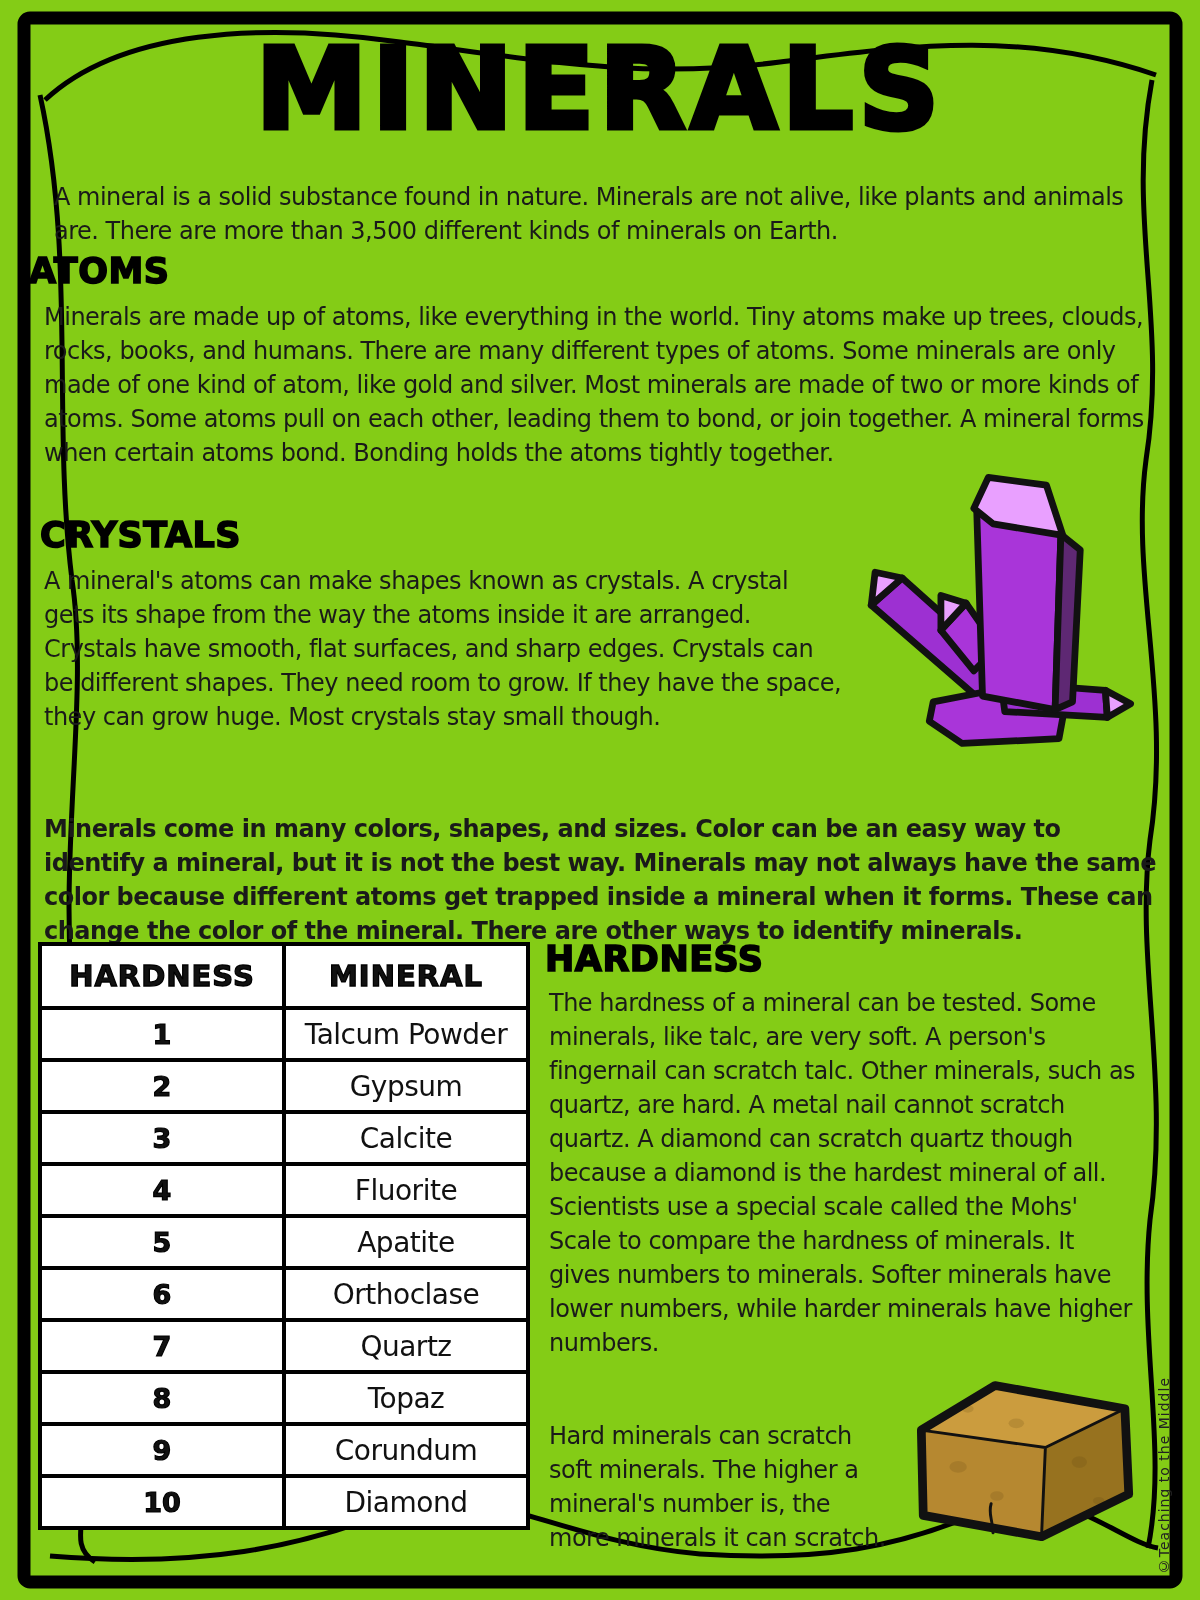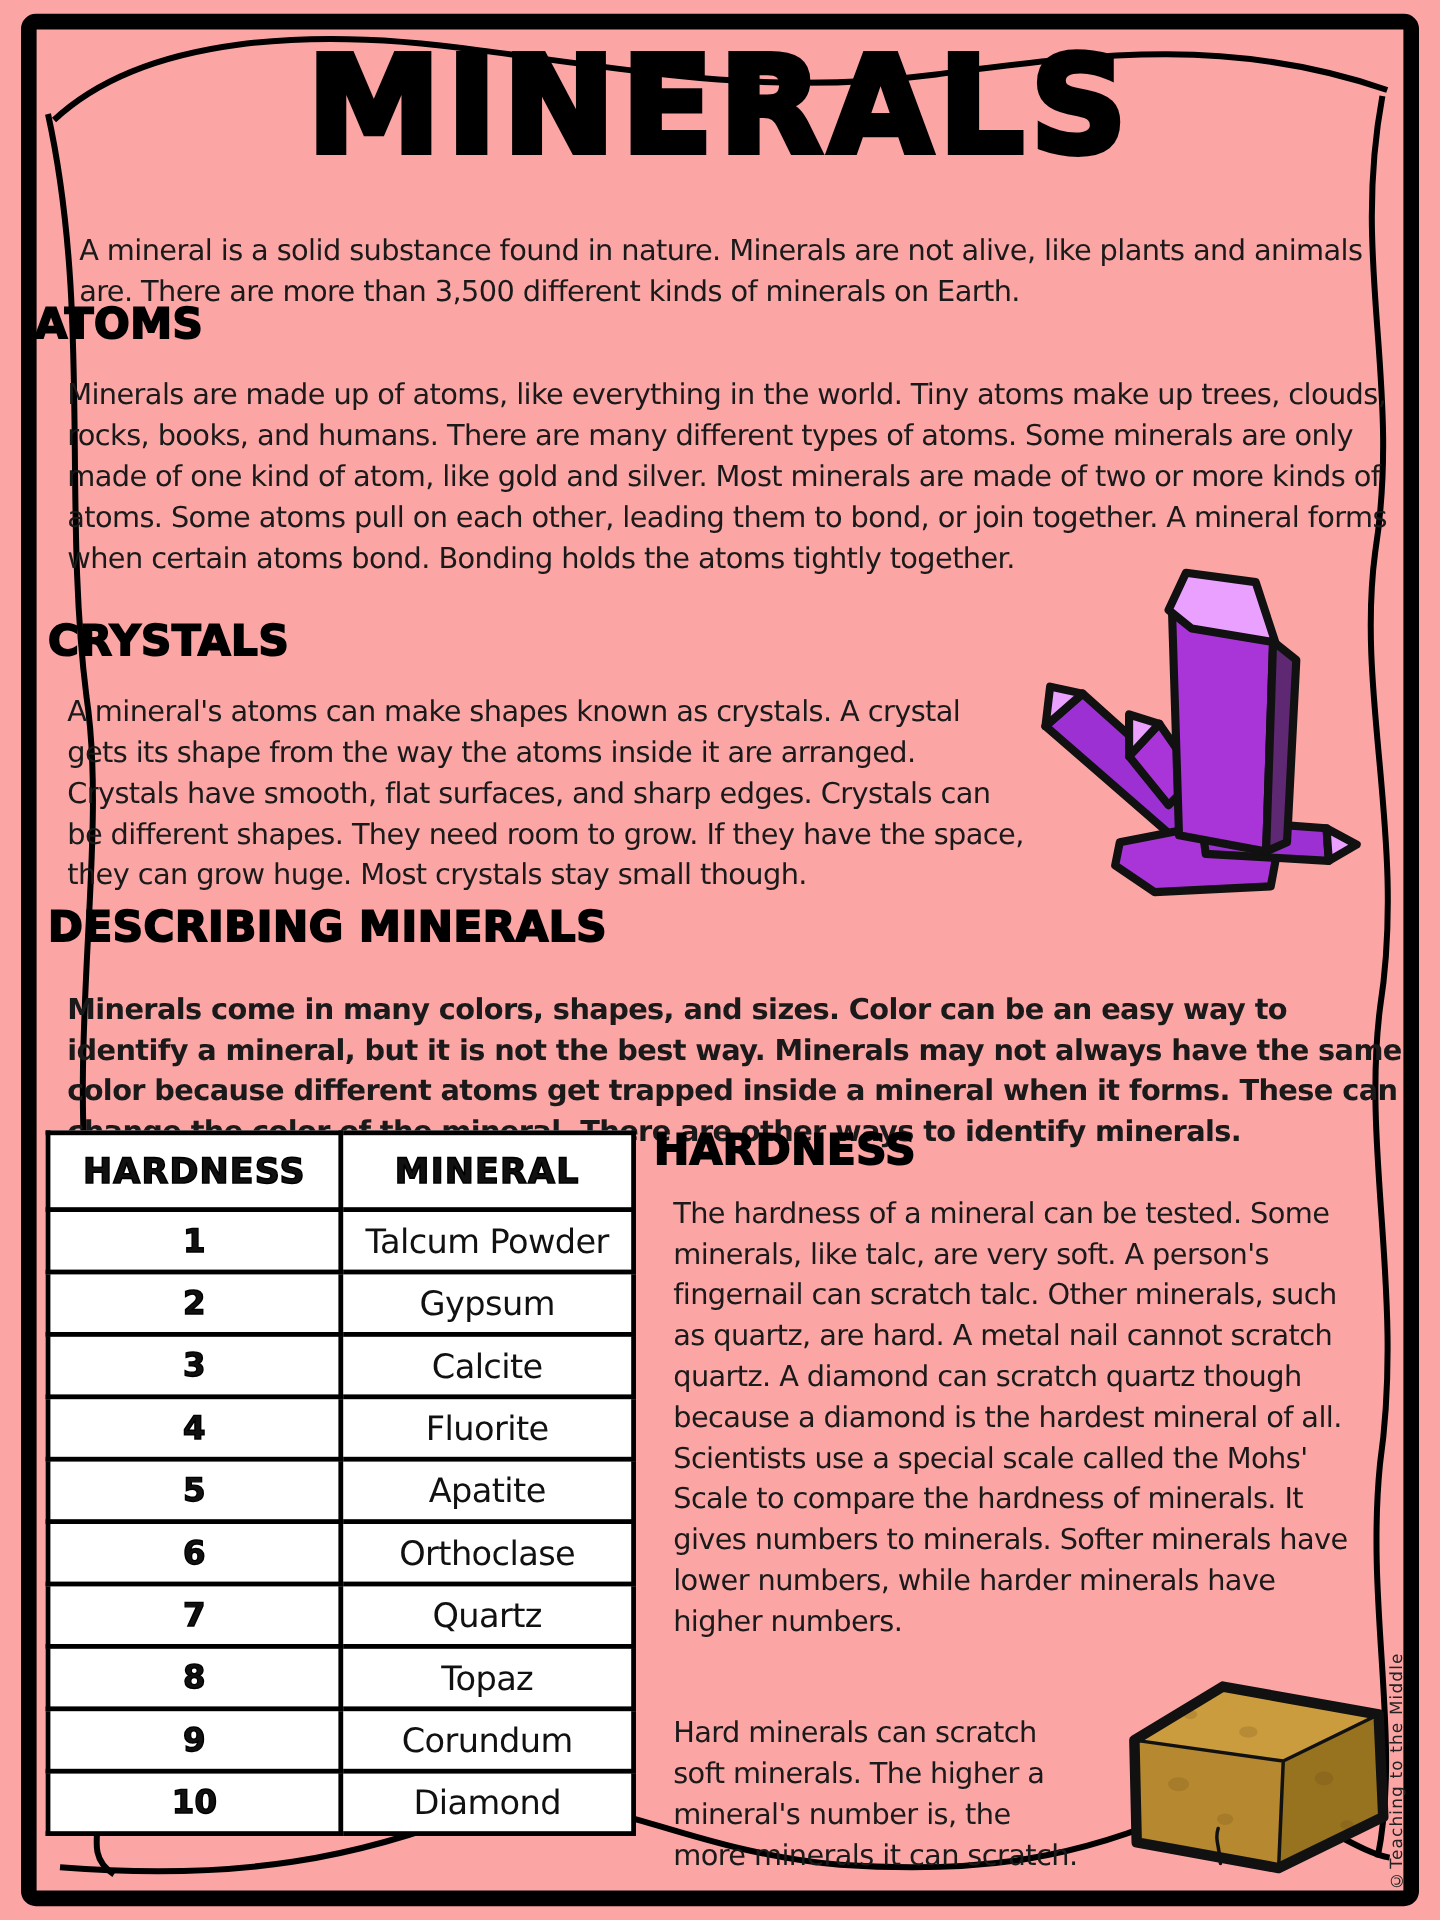--- a/index.html
+++ b/index.html
@@ -1,20 +1,20 @@
 <!DOCTYPE html>
 <html><head>
 <meta charset="utf-8">
 <style>
   html, body { margin: 0; padding: 0; background: #ffffff; }
   .page {
     position: relative;
     width: 1200px;
     height: 1600px;
-    background: #fca5a5;
+    background: #84cc16;
     overflow: hidden;
     font-family: "DejaVu Sans", sans-serif;
     color: #111;
   }
   .border-svg { position: absolute; left: 0; top: 0; }
 
   .page-title {
     position: absolute;
     left: 0; top: 28px;
     width: 100%;
@@ -25,21 +25,21 @@
     letter-spacing: 5px;
     -webkit-text-stroke: 5px #000;
     color: #000;
   }
 
   .body-text {
     font-size: 24px;
     line-height: 34px;
     letter-spacing: -0.5px;
     color: #1a1a1a;
-    margin: 16px;
+    margin: 4px;
   }
 
   .section-heading {
     font-size: 35px;
     line-height: 38px;
     font-weight: 900;
     letter-spacing: 0.5px;
     -webkit-text-stroke: 1.6px #000;
     color: #000;
     margin: 0;
@@ -133,21 +133,20 @@
 
       <polygon points="158,232 266,240 268,268 162,262" fill="#9d30d2"></polygon>
       <polygon points="266,240 292,254 268,268" fill="#e9a0ff"></polygon>
 
       <polygon points="133,54 220,79 214,260 139,246" fill="#a935d9"></polygon>
       <polygon points="220,79 240,95 232,252 214,260" fill="#5e2873"></polygon>
       <polygon points="145,20 205,28 222,80 150,68 130,52" fill="#e9a0ff"></polygon>
     </g>
   </svg>
 
-  <h2 class="section-heading desc-heading">DESCRIBING MINERALS</h2>
   <p class="body-text desc-para">Minerals come in many colors, shapes, and sizes.  Color can be an easy way to identify a mineral, but it is not the best way.  Minerals may not always have the same color because different atoms get trapped inside a mineral when it forms. These can change the color of the mineral.  There are other ways to identify minerals.</p>
 
   <table class="mohs">
     <thead>
       <tr>
         <th>HARDNESS</th>
         <th>MINERAL</th>
       </tr>
     </thead>
     <tbody>

